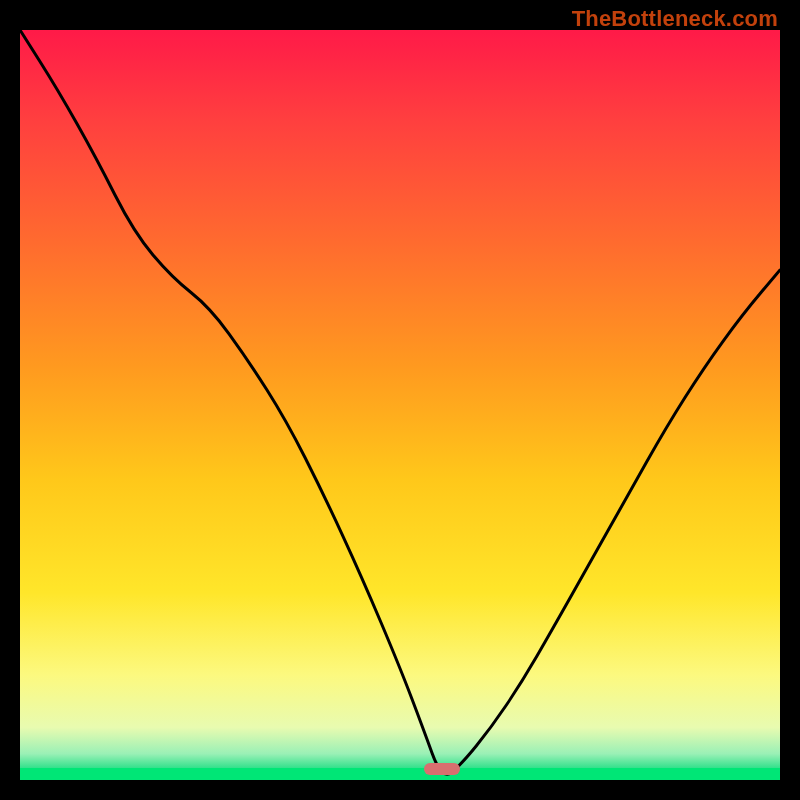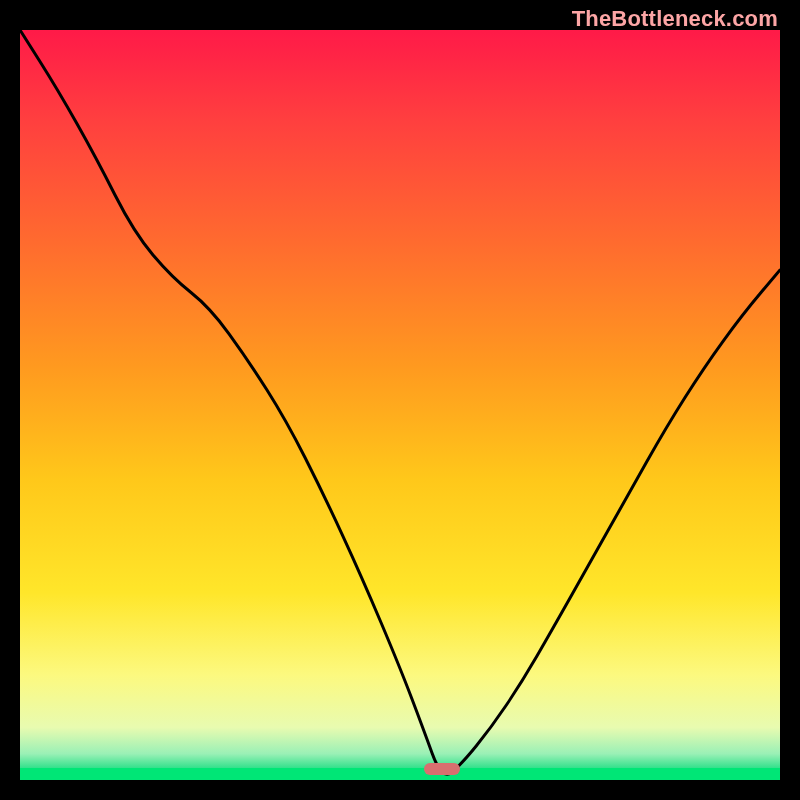--- a/index.html
+++ b/index.html
@@ -23,21 +23,21 @@
     left: 0; top: 0;
     width: 100%; height: 100%;
   }
   .watermark {
     position: absolute;
     top: 6px;
     right: 22px;
     font-family: Arial, Helvetica, sans-serif;
     font-size: 22px;
     font-weight: 600;
-    color: #fca5a5;
+    color: #c2410c;
     letter-spacing: 0.2px;
   }
   .curve-svg {
     position: absolute;
     left: 0; top: 0;
     width: 100%; height: 100%;
     pointer-events: none;
   }
   .bottom-green {
     position: absolute;

